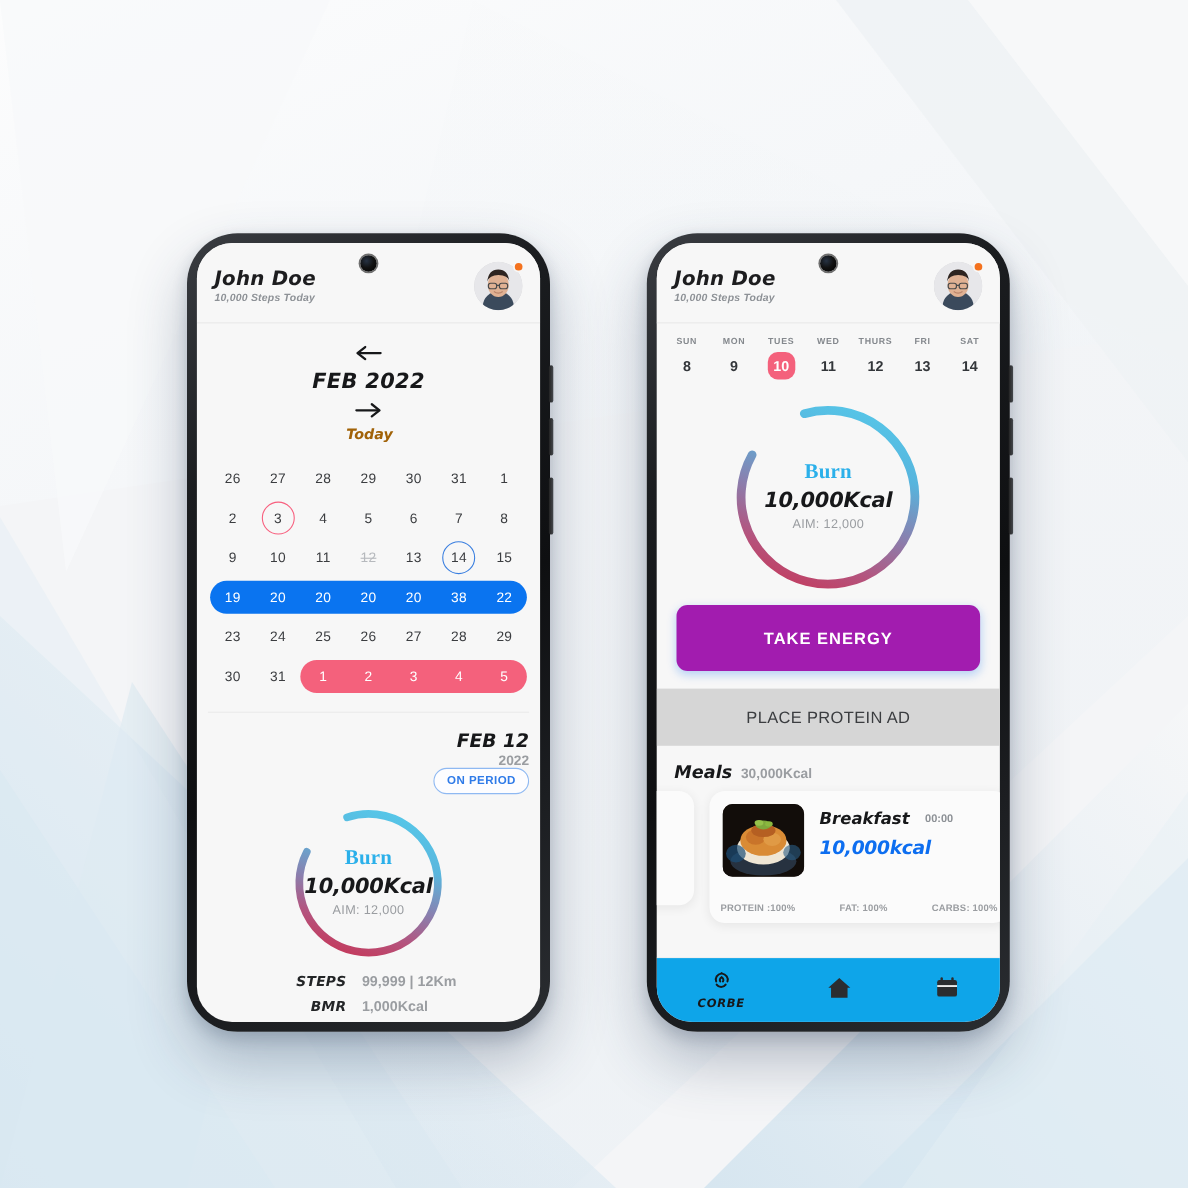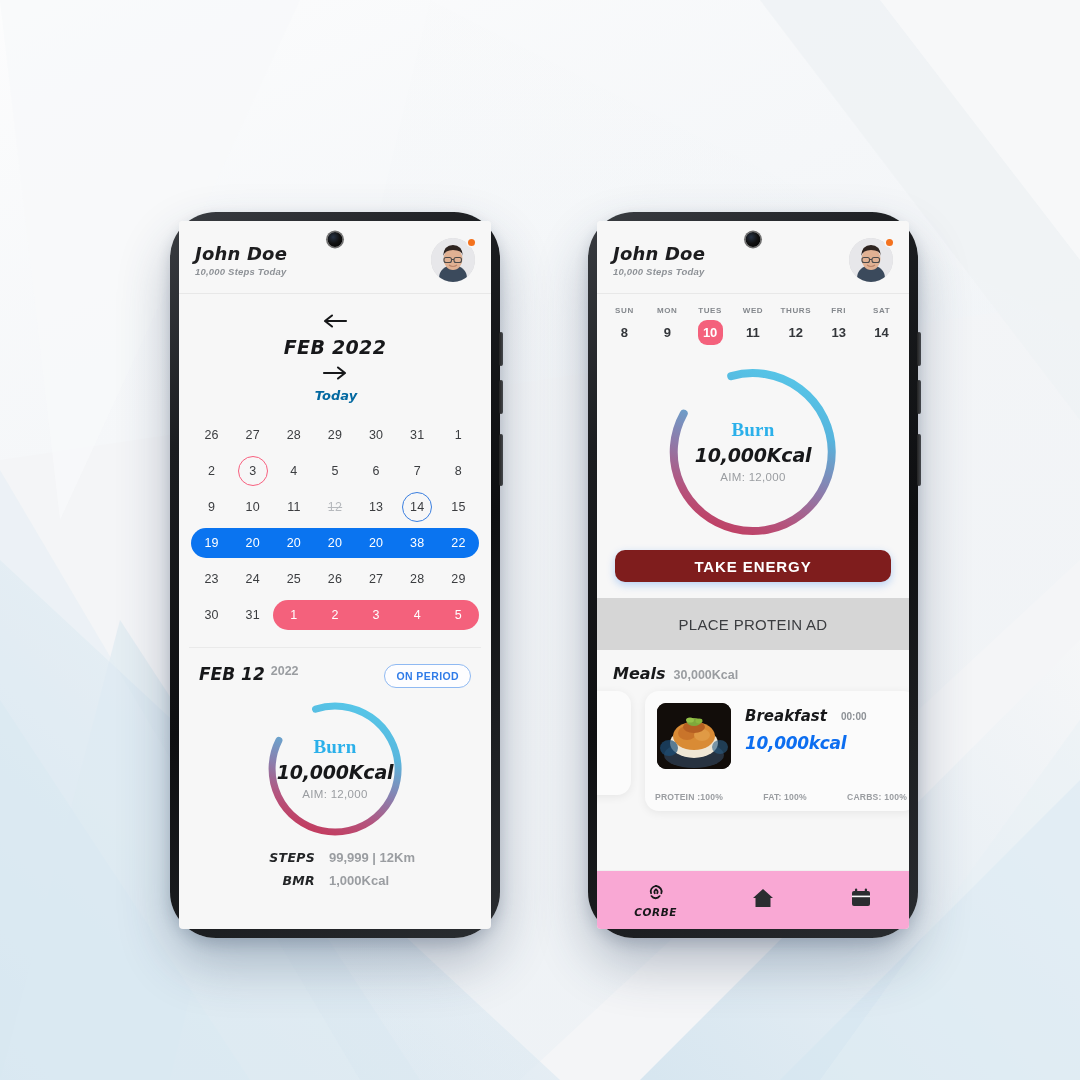--- a/index.html
+++ b/index.html
@@ -18,21 +18,21 @@
     position:absolute;
     border-radius:46px;
     background:linear-gradient(145deg,#3a3d42 0%,#1b1d20 25%,#0e0f11 55%,#2a2d31 100%);
     padding:9px;
     box-shadow:0 26px 52px rgba(40,60,90,.30), 0 6px 14px rgba(30,45,70,.18);
   }
   .phone.p1{left:170px;top:212px;width:312px;height:708px;}
   .phone.p2{left:588px;top:212px;width:312px;height:708px;}
   .screen{
     position:relative;width:100%;height:100%;
-    border-radius:4px;overflow:hidden;
+    border-radius:32px;overflow:hidden;
     background:#f7f7f7;
   }
   .sidebtn{position:absolute;right:-3px;width:4px;border-radius:3px;
     background:linear-gradient(90deg,#222,#45484d);}
 
   
   .notch{
     position:absolute;left:50%;transform:translateX(-50%);top:11px;
     width:15px;height:15px;border-radius:50%;
     background:radial-gradient(circle at 38% 34%,#263243 0%,#111 48%,#000 100%);
@@ -74,21 +74,21 @@
   .cal-head{display:flex;align-items:center;justify-content:space-between;gap:4px;
     padding:16px 0 10px;flex-direction:column;}
   .arrow{width:30px;height:22px;display:flex;align-items:center;justify-content:center;
     cursor:pointer;}
   .cal-title{
     font-family:"DejaVu Sans",sans-serif;
     font-weight:bold;font-style:italic;font-size:19px;color:#17181a;letter-spacing:.3px;
   }
   .today-link{
     font-family:"DejaVu Sans",sans-serif;
-    font-weight:bold;font-style:italic;font-size:13px;color:#0369a1;
+    font-weight:bold;font-style:italic;font-size:13px;color:#a16207;
     margin-left:2px;cursor:pointer;
   }
   .grid{padding:4px 12px 0;}
   .row{position:relative;display:grid;grid-template-columns:repeat(7,1fr);
     height:36px;align-items:center;}
   .cell{
     position:relative;z-index:2;text-align:center;font-size:12.5px;color:#3b3d40;
     font-weight:500;letter-spacing:.2px;
   }
   .cell.light{color:#fff;}
@@ -100,21 +100,21 @@
   .cell.ring-pink::before{border:1.6px solid #f8607f;}
   .cell.ring-blue::before{border:1.6px solid #3a7fe0;}
   .band{
     position:absolute;top:3px;height:30px;border-radius:15px;z-index:1;
   }
   .band.blue{background:#0a74f0;}
   .band.pink{background:#f4617c;}
 
   
   .sum-head{
-    display:flex;align-items:flex-start;padding:16px 20px 4px;
+    display:flex;align-items:flex-end;padding:16px 10px 4px;flex-direction:column;
   }
   .sum-date{
     font-family:"DejaVu Sans",sans-serif;
     font-weight:bold;font-style:italic;font-size:17px;color:#17181a;
   }
   .sum-year{font-size:12.5px;color:#9a9da1;margin-left:6px;font-weight:600;}
   .pill-period{
     margin-left:auto;border:1.4px solid #8fb9f2;border-radius:13px;
     padding:5px 11px;font-size:10.5px;font-weight:bold;color:#2f7be8;
     letter-spacing:.4px;background:#fdfdff;
@@ -153,21 +153,21 @@
   .wcol{text-align:center;}
   .wname{font-size:8px;font-weight:bold;color:#84888d;letter-spacing:.6px;}
   .wnum{
     margin:5px auto 0;width:25px;height:25px;line-height:25px;border-radius:9px;
     font-size:13px;color:#33363a;font-weight:600;
   }
   .wnum.sel{background:#f4617c;color:#fff;border-radius:9px;}
 
   
   .cta{
-    margin:6px 18px 0;height:32px;border-radius:10px;background:#7f1d1d;
+    margin:6px 18px 0;height:60px;border-radius:10px;background:#a21caf;
     display:flex;align-items:center;justify-content:center;
     color:#fff;font-weight:bold;font-size:15px;letter-spacing:.9px;
     box-shadow:0 3px 9px rgba(13,110,240,.28);cursor:pointer;
   }
   .adbar{
     margin-top:16px;height:52px;background:#d6d6d6;
     display:flex;align-items:center;justify-content:center;
     font-size:15px;color:#3b3d40;letter-spacing:.3px;
   }
   .meals-head{display:flex;align-items:baseline;padding:14px 16px 8px;}
@@ -198,21 +198,21 @@
     position:absolute;left:100px;top:42px;
     font-family:"DejaVu Sans",sans-serif;font-weight:bold;font-style:italic;
     font-size:17px;color:#0d6ef0;letter-spacing:-.3px;
   }
   .macros{position:absolute;left:10px;right:10px;bottom:9px;display:flex;
     justify-content:space-between;}
   .macro{font-size:8.6px;font-weight:bold;color:#9a9da1;letter-spacing:.2px;}
 
   
   .bnav{
-    position:absolute;left:0;right:0;bottom:0;height:58px;background:#f9a8d4;
+    position:absolute;left:0;right:0;bottom:0;height:58px;background:#0ea5e9;
     display:flex;align-items:center;justify-content:space-around;
     border-top:1px solid #f0f0f0;
   }
   .bnav-item{display:flex;flex-direction:column;align-items:center;cursor:pointer;}
   .brand-t{font-family:"DejaVu Sans",sans-serif;font-weight:bold;font-style:italic;
     font-size:10.5px;color:#17181a;letter-spacing:.6px;margin-top:1px;}
 </style>
 </head>
 <body>
 

